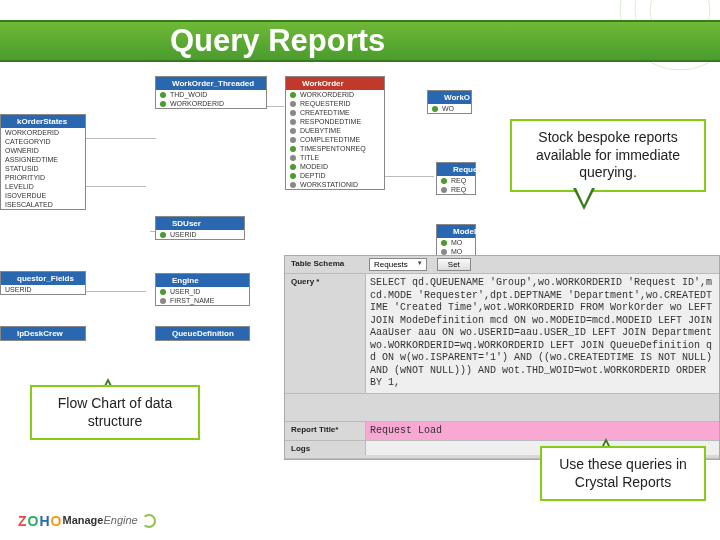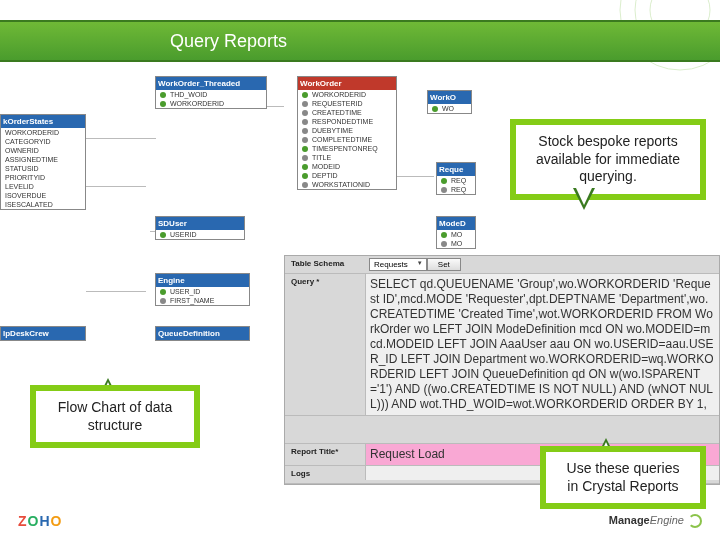--- a/index.html
+++ b/index.html
@@ -1,57 +1,57 @@
 <!DOCTYPE html>
 <html><head>
 <meta charset="utf-8">
 <style>
 *{box-sizing:border-box;margin:0;padding:0;font-family:"Segoe UI",Tahoma,sans-serif}
 body{width:720px;height:540px;background:#fff;position:relative;overflow:hidden}
 
 
 .titlebar{position:absolute;top:20px;left:0;right:0;height:42px;background:linear-gradient(to bottom,#6fb936,#4a9c2d);border-top:2px solid #3a7a1f;border-bottom:2px solid #3a7a1f;display:flex;align-items:center;padding-left:170px}
-.titlebar h1{color:#fff;font-size:18px;font-weight:400}
+.titlebar h1{color:#fff;font-size:31px;font-weight:700}
 .top-swirl{position:absolute;top:0;right:0;width:200px;height:80px;opacity:.25;pointer-events:none}
 
 
 .diagram{position:absolute;top:66px;left:0;width:720px;height:300px}
 .entity{position:absolute;border:1px solid #888;background:#fff;font-size:8px}
-.entity-hdr{padding:2px 2px;font-weight:700;color:#fff;font-size:8px;white-space:nowrap}
+.entity-hdr{padding:2px 16px;font-weight:700;color:#fff;font-size:8px;white-space:nowrap}
 .hdr-blue{background:#2968b0}
 .hdr-red{background:#c0392b}
 .entity-row{display:flex;align-items:center;padding:1px 4px;font-size:7px;white-space:nowrap;color:#333}
 .dot{width:6px;height:6px;border-radius:50%;margin-right:4px;flex:0 0 6px}
 .dg{background:#4a9c2d}
 .db{background:#888}
 
 
 .qpanel{position:absolute;top:255px;left:284px;width:436px;background:#d8d8d8;border:1px solid #aaa;font-size:8px}
 .qrow{display:flex;border-bottom:1px solid #bbb;min-height:18px;align-items:flex-start}
 .qlabel{width:80px;padding:3px 6px;font-size:8px;font-weight:700;color:#222}
-.qval{flex:1;background:#efefef;padding:3px 4px;font-size:12px;line-height:1.25;font-family:Liberation Sans, sans-serif;color:#333;border-left:1px solid #bbb}
+.qval{flex:1;background:#efefef;padding:3px 4px;font-size:10px;line-height:1.25;font-family:Liberation Mono, monospace;color:#333;border-left:1px solid #bbb}
 .qrow .dropdown{background:#fff;border:1px solid #888;padding:1px 18px 1px 4px;font-size:8px;position:relative}
 .qrow .dropdown:after{content:"▼";position:absolute;right:3px;font-size:6px;color:#444}
-.qrow .btn{background:linear-gradient(#fafafa,#ddd);border:1px solid #888;padding:1px 10px;font-size:8px;}
-
-
-.callout{position:absolute;background:#fff;border:6px solid #84cc16;padding:8px 14px;font-size:14px;text-align:center;color:#222;line-height:1.25}
+.qrow .btn{background:linear-gradient(#fafafa,#ddd);border:1px solid #888;padding:1px 10px;font-size:8px;margin-left:10px}
+
+
+.callout{position:absolute;background:#fff;border:2px solid #84cc16;padding:8px 14px;font-size:14px;text-align:center;color:#222;line-height:1.25}
 .callout.c1{top:119px;left:510px;width:196px}
 .callout.c2{top:385px;left:30px;width:170px}
 .callout.c3{top:446px;left:540px;width:166px}
 .ptr{position:absolute;width:0;height:0}
 .ptr.p1{top:188px;left:573px;border-left:11px solid transparent;border-right:11px solid transparent;border-top:22px solid #3a7a1f}
 .ptr.p1:after{content:"";position:absolute;left:-8px;top:-22px;border-left:8px solid transparent;border-right:8px solid transparent;border-top:17px solid #fff}
 .ptr.p2{top:378px;left:98px;border-left:10px solid transparent;border-right:10px solid transparent;border-bottom:20px solid #3a7a1f}
 .ptr.p2:after{content:"";position:absolute;left:-7px;top:4px;border-left:7px solid transparent;border-right:7px solid transparent;border-bottom:15px solid #fff}
 .ptr.p3{top:438px;left:596px;border-left:10px solid transparent;border-right:10px solid transparent;border-bottom:20px solid #3a7a1f}
 .ptr.p3:after{content:"";position:absolute;left:-7px;top:4px;border-left:7px solid transparent;border-right:7px solid transparent;border-bottom:15px solid #fff}
 
 
-.footer{position:absolute;bottom:6px;left:0;right:0;height:26px;display:flex;justify-content:space-between;align-items:center;padding:0 18px}
+.footer{position:absolute;bottom:6px;left:0;right:0;height:26px;display:flex;justify-content:flex-start;align-items:center;padding:0 18px}
 .logo-zoho{font-size:14px;font-weight:700;letter-spacing:1px}
 .logo-zoho span:nth-child(1){color:#e74c3c}
 .logo-zoho span:nth-child(2){color:#27ae60}
 .logo-zoho span:nth-child(3){color:#2968b0}
 .logo-zoho span:nth-child(4){color:#f39c12}
 .logo-me{font-size:11px;color:#666;font-style:italic;font-weight:400}
 .logo-me b{color:#333;font-style:normal}
 .logo-me .sw{display:inline-block;width:14px;height:14px;border:2px solid #8bc34a;border-radius:50%;vertical-align:middle;margin-left:4px;border-left-color:transparent}
 
 
@@ -84,21 +84,21 @@
     <div class="entity-row">
         <span class="dot dg"></span>
         <span>THD_WOID</span>
       </div>
     <div class="entity-row">
         <span class="dot dg"></span>
         <span>WORKORDERID</span>
       </div>
   </div>
 
-  <div class="entity" style="top:10px;left:297px;width:100px">
+  <div class="entity" style="top:10px;left:285px;width:100px">
     <div class="entity-hdr hdr-red">WorkOrder</div>
     <div class="entity-row">
         <span class="dot dg"></span>
         <span>WORKORDERID</span>
       </div>
     <div class="entity-row">
         <span class="dot db"></span>
         <span>REQUESTERID</span>
       </div>
     <div class="entity-row">
@@ -183,40 +183,46 @@
     <div class="entity-row">
         <span class="dot dg"></span>
         <span>REQ</span>
       </div>
     <div class="entity-row">
         <span class="dot db"></span>
         <span>REQ</span>
       </div>
   </div>
 
-  <div class="entity" style="top:150px;left:436px;width:40px">
+  <div class="entity" style="top:158px;left:436px;width:40px">
     <div class="entity-hdr hdr-blue">ModeD</div>
     <div class="entity-row">
         <span class="dot dg"></span>
         <span>MO</span>
       </div>
     <div class="entity-row">
         <span class="dot db"></span>
         <span>MO</span>
       </div>
   </div>
 
   <div class="entity" style="top:150px;left:155px;width:90px">
     <div class="entity-hdr hdr-blue">SDUser</div>
     <div class="entity-row">
         <span class="dot dg"></span>
         <span>USERID</span>
       </div>
   </div>
 
+  <div class="entity" style="top:205px;left:0;width:86px">
+    <div class="entity-hdr hdr-blue">questor_Fields</div>
+    <div class="entity-row">
+        <span>USERID</span>
+      </div>
+  </div>
 
   <div class="entity" style="top:207px;left:155px;width:95px">
     <div class="entity-hdr hdr-blue">Engine</div>
     <div class="entity-row">
         <span class="dot dg"></span>
         <span>USER_ID</span>
       </div>
     <div class="entity-row">
         <span class="dot db"></span>
         <span>FIRST_NAME</span>

